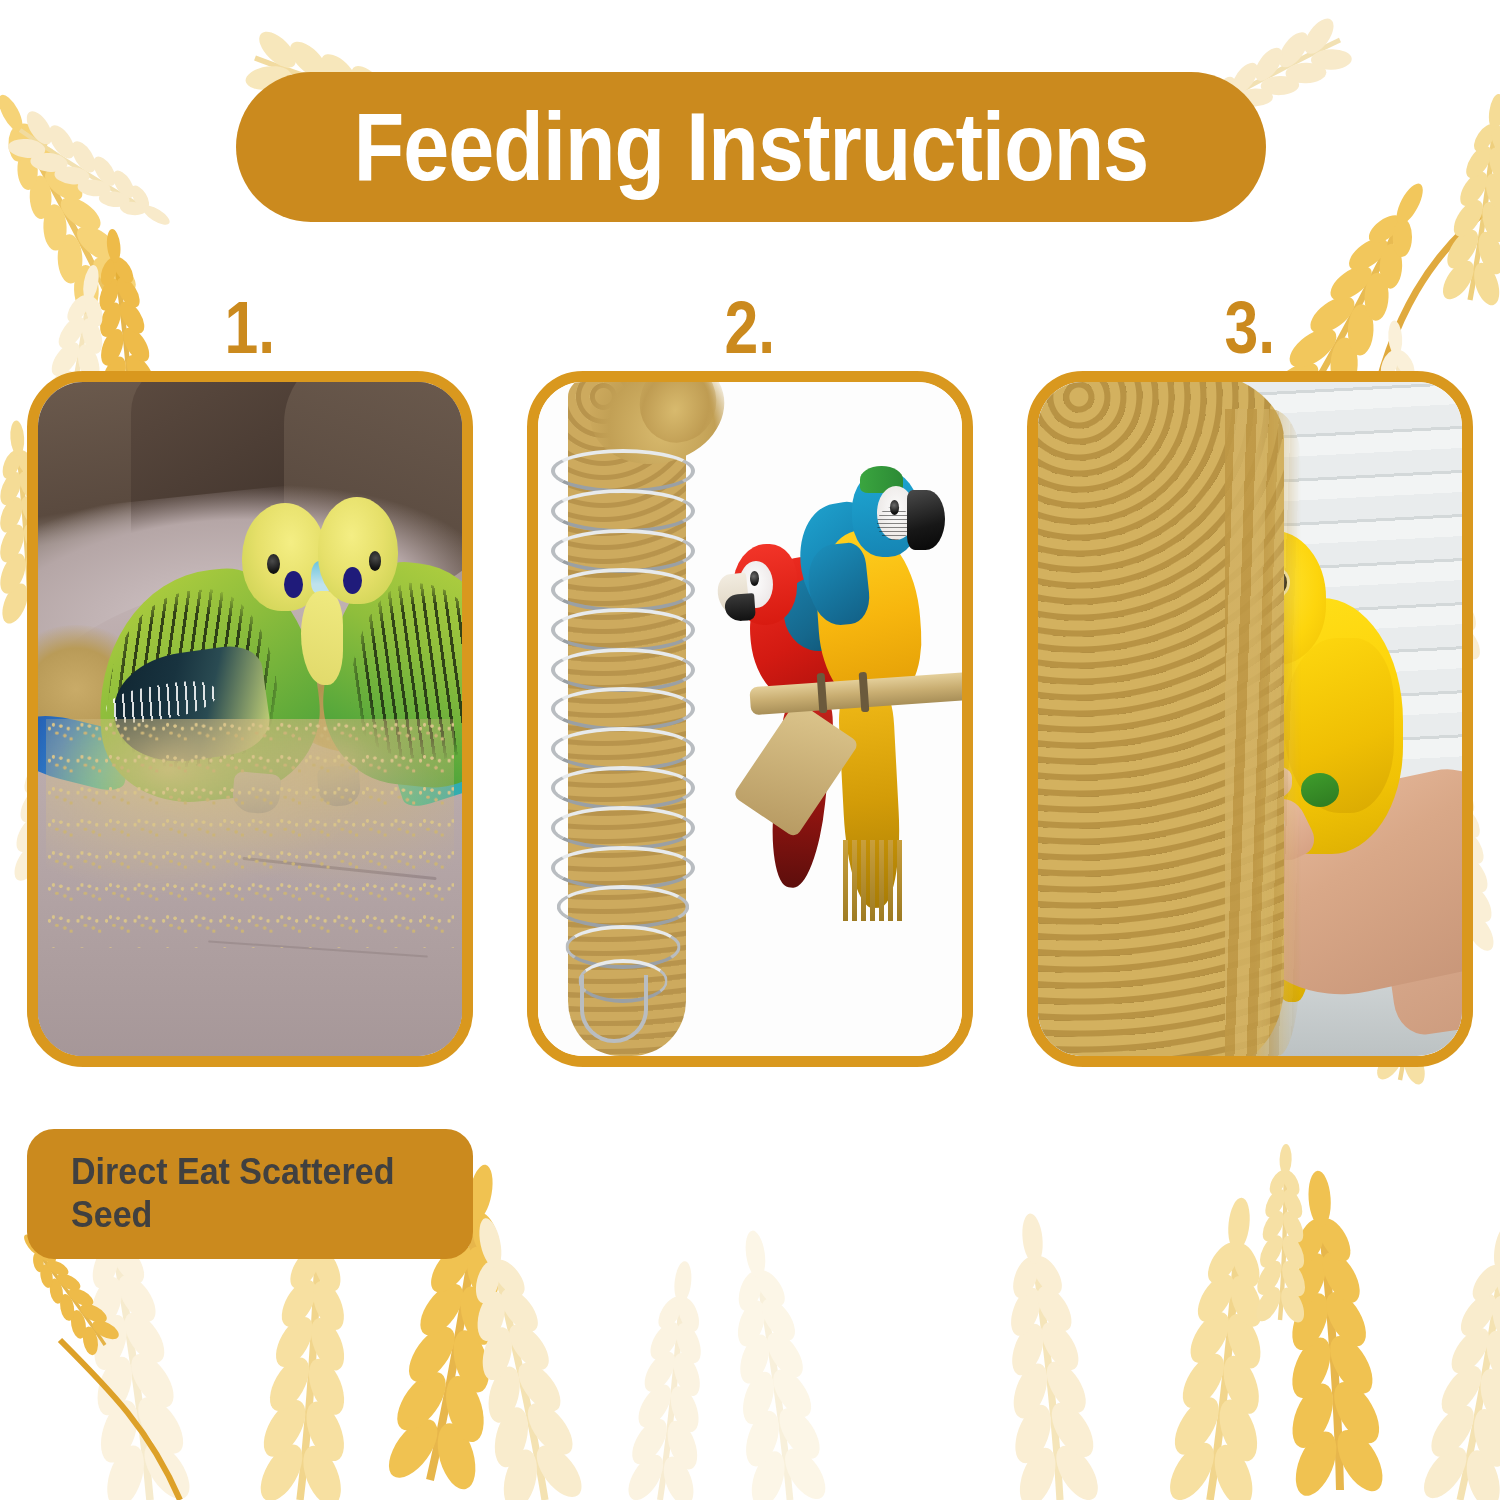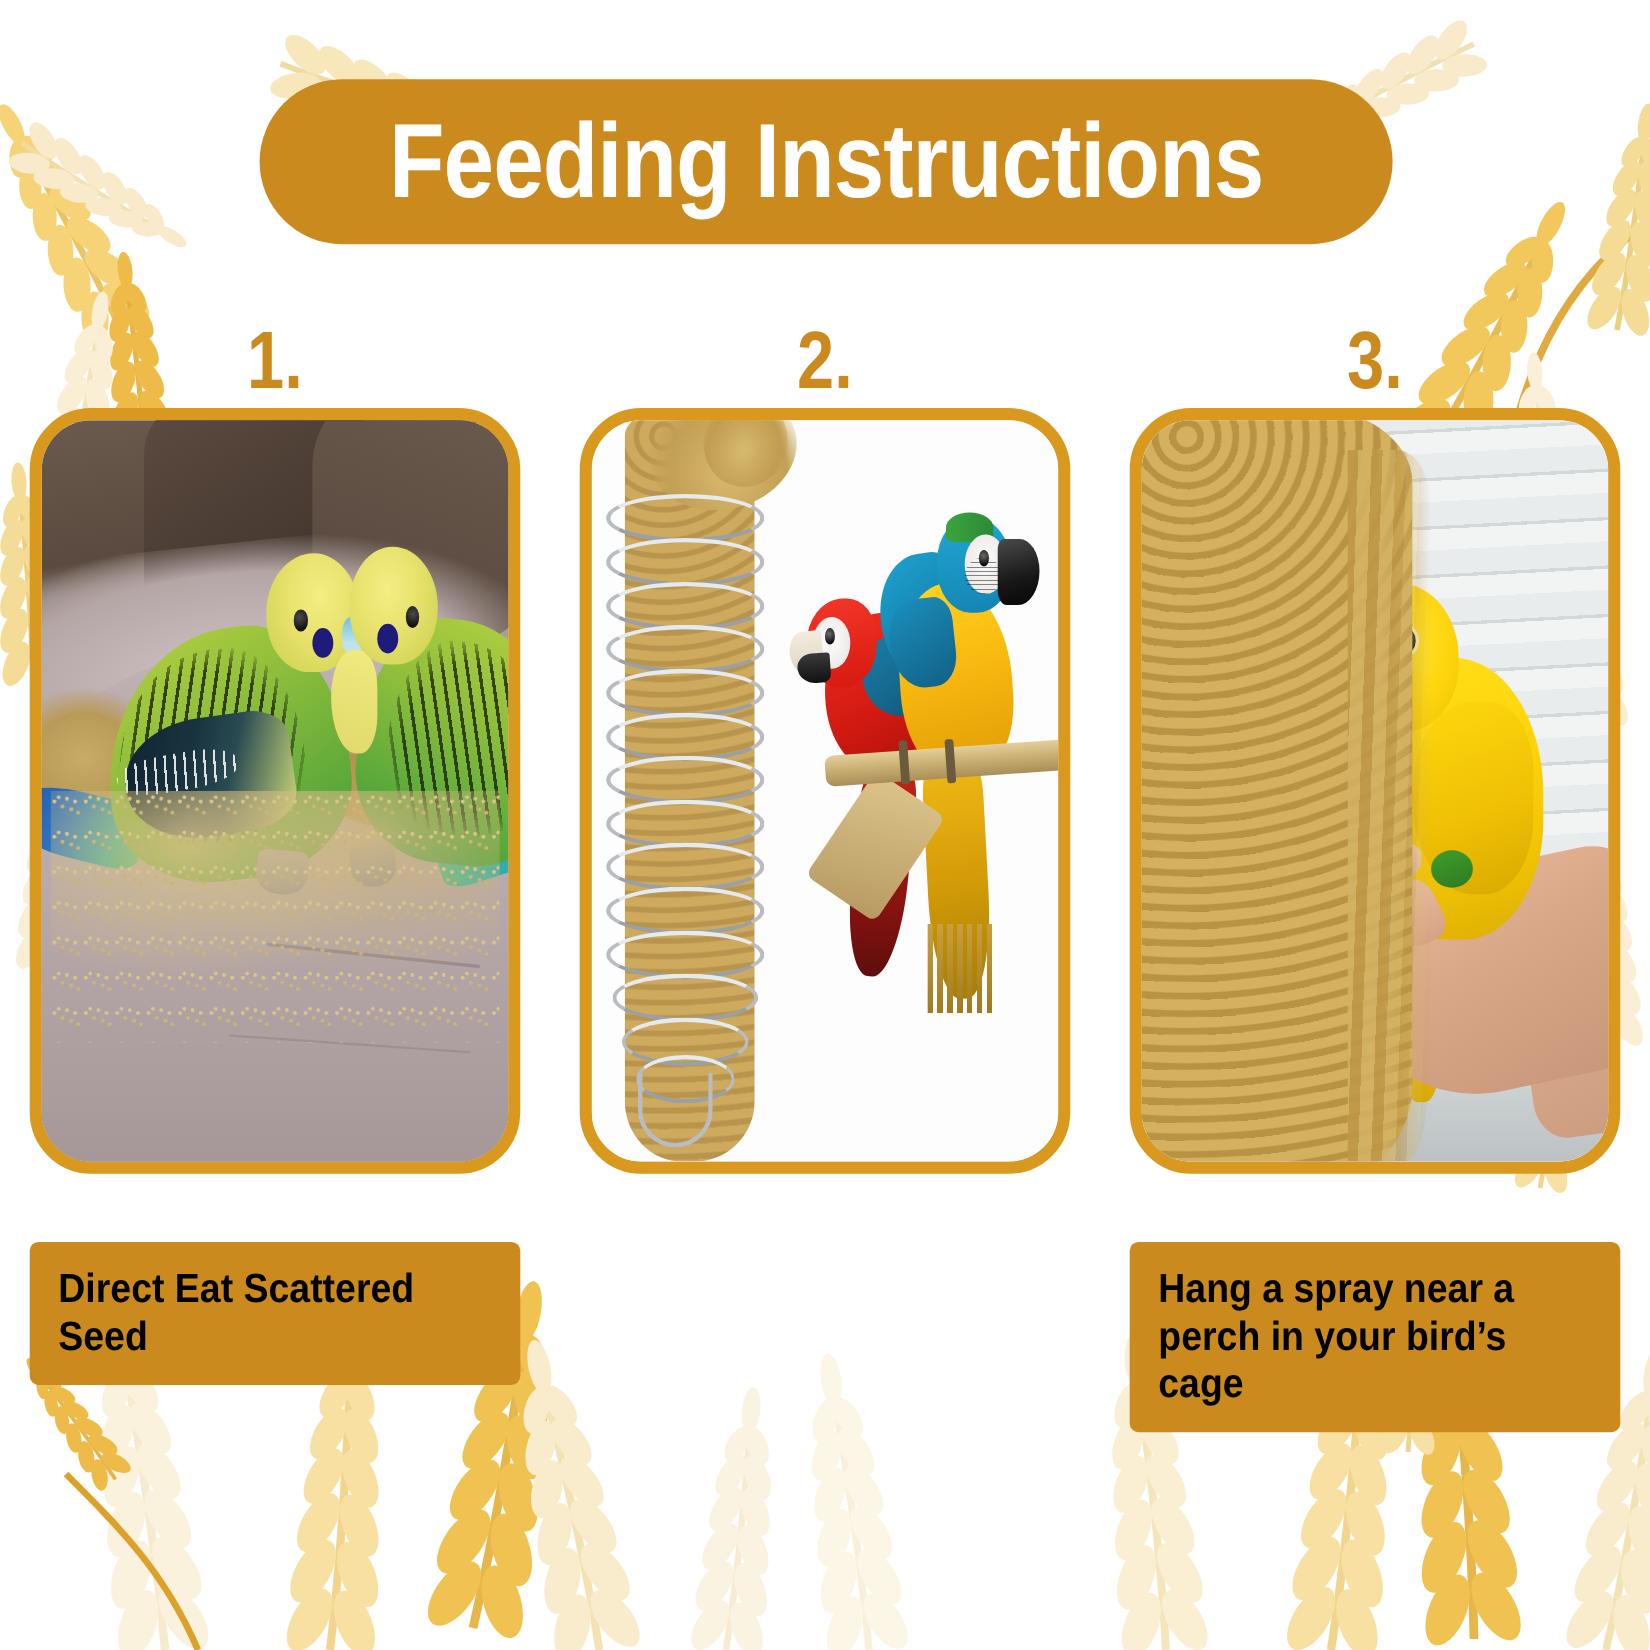--- a/index.html
+++ b/index.html
@@ -73,26 +73,26 @@
     position:relative;
   }
   .photo-inner{ position:absolute; inset:0; overflow:hidden; }
 
   
   .caption{
     margin-top:62px;
     width:446px;
     min-height:95px;
     background:#CB8A1E;
-    border-radius:8px;
-    color:#000000;
+    border-radius:27px;
+    color:#404040;
     font-size:37px;
     font-weight:bold;
     line-height:1.16;
-    padding:22px 26px;
+    padding:22px 44px;
     display:flex;
     align-items:center;
     transform-origin:left center;
   }
   .caption span{ display:block; transform:scaleX(0.92); transform-origin:left center;}
   .caption.center{ justify-content:center; text-align:center; }
   .caption.center span{ transform-origin:center center; }
 
   
   .p1-bg{position:absolute;inset:0;background:
@@ -565,18 +565,15 @@
         <div class="c-beak"></div>
         <div class="c-beak-l"></div>
         <div class="c-eye"></div>
         <div class="c-foot"></div>
         <div class="c-thumb"></div>
         <div class="c-nail"></div>
         <div class="p3-sprays"></div>
         <div class="p3-sprayedge"></div>
       </div>
     </div>
-    <div class="caption">
-      <span>Hang a spray near a perch in your bird’s cage</span>
-    </div>
   </div>
 
 </div>
 
 </body></html>

